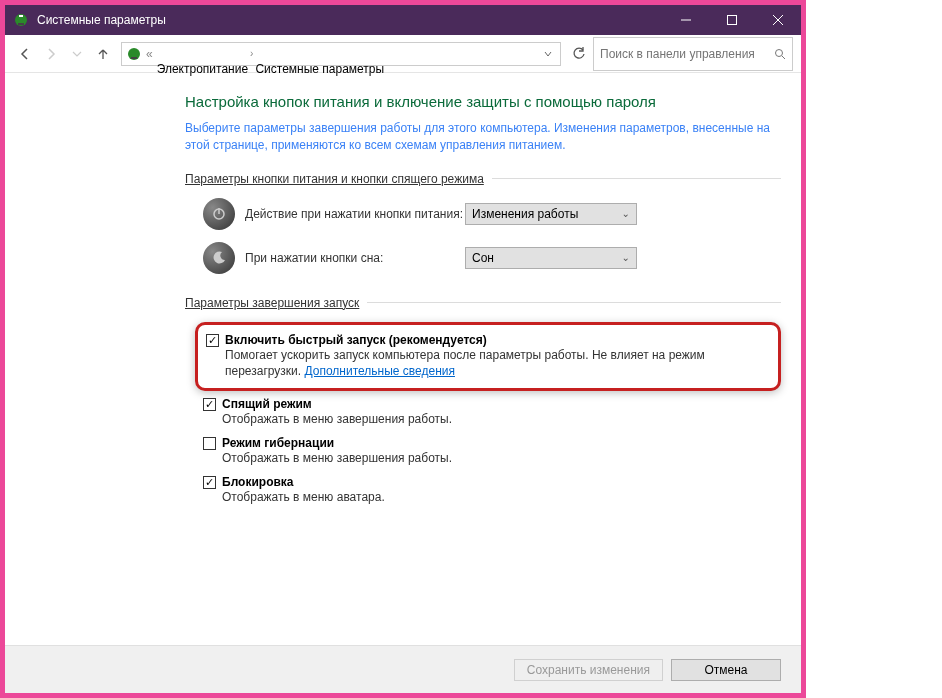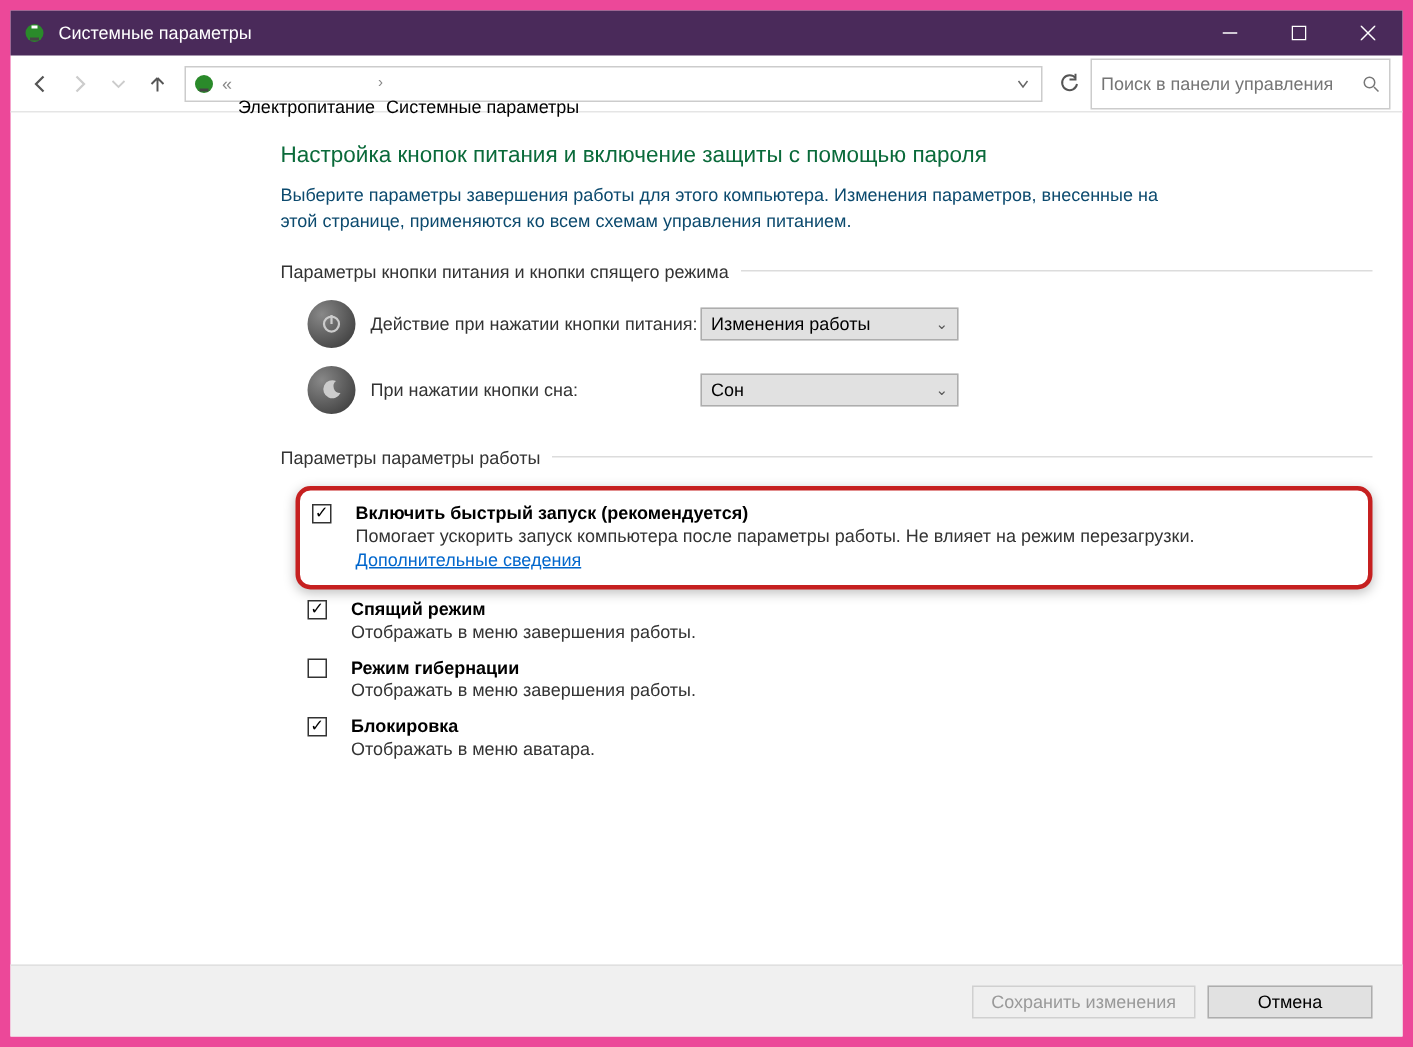--- a/index.html
+++ b/index.html
@@ -1,17 +1,17 @@
 <!DOCTYPE html>
 <html><head>
 <meta charset="utf-8">
 <style>
 * { box-sizing: border-box; margin: 0; padding: 0; }
 body { font-family: "Segoe UI", Tahoma, sans-serif; font-size: 12px; color: #000; background: #fff; }
-.window { width: 942px; height: 698px; border: 7px solid #ec4899; display: flex; flex-direction: column; background: #fff; position: relative; }
+.window { width: 806px; height: 698px; border: 5px solid #ec4899; display: flex; flex-direction: column; background: #fff; position: relative; }
 
 
 .titlebar { height: 30px; background: #4a2a5a; display: flex; align-items: center; color: #fff; padding-left: 8px; }
 .titlebar .app-icon { width: 16px; height: 16px; margin-right: 8px; display: flex; align-items: center; justify-content: center; }
 .titlebar .title { flex: 1; font-size: 12px; }
 .titlebar .win-btn { width: 46px; height: 30px; display: flex; align-items: center; justify-content: center; color: #fff; cursor: pointer; }
 
 
 .navbar { height: 38px; border-bottom: 1px solid #e5e5e5; display: flex; align-items: center; padding: 0 8px; gap: 2px; }
 .nav-btn { width: 24px; height: 24px; display: flex; align-items: center; justify-content: center; color: #666; cursor: pointer; border-radius: 2px; }
@@ -23,33 +23,33 @@
 .addressbar .laquo { color: #888; margin-right: 4px; }
 .addr-drop { margin-left: auto; color: #666; font-size: 10px; padding: 0 4px; cursor: pointer; }
 .refresh-btn { width: 24px; height: 24px; display: flex; align-items: center; justify-content: center; color: #555; cursor: pointer; }
 .searchbox { width: 200px; height: 24px; border: 1px solid #ccc; display: flex; align-items: center; padding: 16px 6px; background: #fff; }
 .searchbox input { border: none; outline: none; flex: 1; font-size: 12px; color: #777; background: transparent; }
 .searchbox .search-icon { color: #777; font-size: 12px; }
 
 
 .content { flex: 1; overflow: auto; padding: 20px 20px 10px 180px; }
 .page-title { color: #0a6a3a; font-size: 15px; margin-bottom: 10px; }
-.page-desc { font-size: 12px; color: #0c4a6e; margin-bottom: 18px; line-height: 1.4; max-width: 600px; }
-
-.section-header { font-size: 12px; color: #333; display: flex; align-items: center; gap: 8px; margin-bottom: 12px; }
+.page-desc { font-size: 12px; color: #3b82f6; margin-bottom: 18px; line-height: 1.4; max-width: 600px; }
+
+.section-header { font-size: 12px; color: #333; display: flex; align-items: center; gap: 8px; margin-bottom: 12px; text-decoration: underline; }
 .section-header::after { content: ""; flex: 1; height: 1px; background: #dcdcdc; }
 
 .row-setting { display: flex; align-items: center; margin-bottom: 12px; padding-left: 18px; }
 .power-icon-wrap { width: 32px; height: 32px; border-radius: 50%; background: radial-gradient(circle at 30% 30%, #888, #333); display: flex; align-items: center; justify-content: center; margin-right: 10px; }
 .row-label { width: 220px; font-size: 12px; color: #333; }
 .dropdown { width: 172px; height: 22px; border: 1px solid #adadad; background: #e1e1e1; display: flex; align-items: center; padding: 0 6px; font-size: 12px; cursor: pointer; }
 .dropdown .dd-arrow { margin-left: auto; font-size: 10px; color: #555; }
 
 .shutdown-opts { padding-left: 18px; }
-.opt-wrap { display: flex; align-items: flex-start; gap: 16px; margin-bottom: 8px; }
+.opt-wrap { display: flex; align-items: flex-start; gap: 6px; margin-bottom: 8px; }
 .opt-highlight { border: 3px solid #c62020; border-radius: 10px; padding: 8px 24px 8px 8px; margin-left: -8px; margin-bottom: 6px; box-shadow: 0 2px 8px rgba(0,0,0,.25), inset 0 1px 2px rgba(255,255,255,.5); background: #fff; }
 .checkbox { width: 13px; height: 13px; border: 1px solid #333; display: flex; align-items: center; justify-content: center; margin-top: 1px; cursor: pointer; flex-shrink: 0; background: #fff; }
 .checkbox.checked::after { content: "✓"; font-size: 11px; line-height: 1; color: #000; }
 .opt-body { flex: 1; }
 .opt-title { font-weight: bold; font-size: 12px; }
 .opt-desc { font-size: 12px; color: #333; line-height: 1.4; }
 .link { color: #0066cc; text-decoration: underline; cursor: pointer; }
 
 
 .footer { height: 48px; background: #f0f0f0; border-top: 1px solid #e0e0e0; display: flex; align-items: center; justify-content: flex-end; padding: 2px 20px; gap: 8px; }
@@ -175,21 +175,21 @@
       </div>
       <div class="row-label">При нажатии кнопки сна:</div>
       <div class="dropdown">
         <span>Сон</span>
         <span class="dd-arrow">⌄</span>
       </div>
     </div>
 
     <div style="height:10px"></div>
     <div class="section-header">
-        <span>Параметры параметры работы</span>
+        <span>Параметры завершения запуск</span>
       </div>
 
     <div class="shutdown-opts">
       <div class="opt-highlight">
         <div class="opt-wrap" style="margin-bottom:0">
           <div class="checkbox checked"></div>
           <div class="opt-body">
             <div class="opt-title">Включить быстрый запуск (рекомендуется)</div>
             <div class="opt-desc">
               <span>Помогает ускорить запуск компьютера после параметры работы. Не влияет на режим перезагрузки. </span><span class="link">Дополнительные сведения</span>

